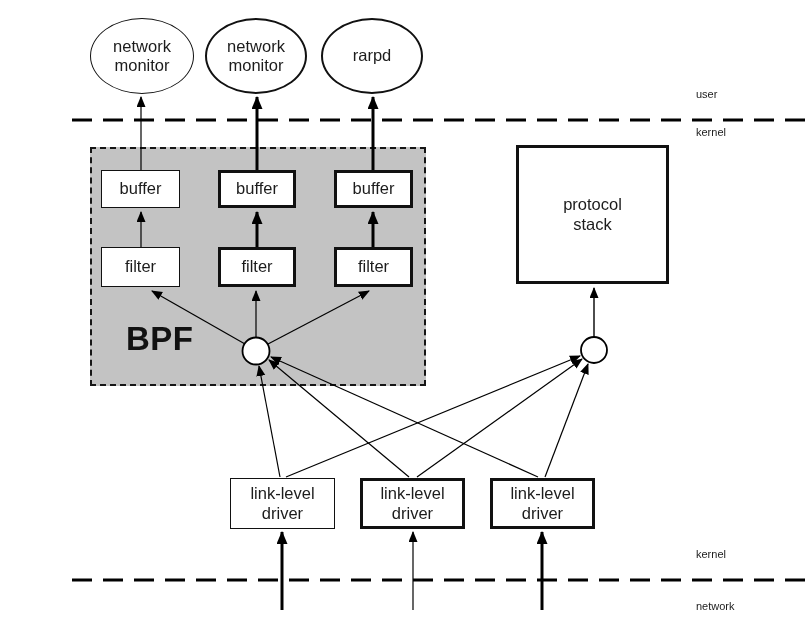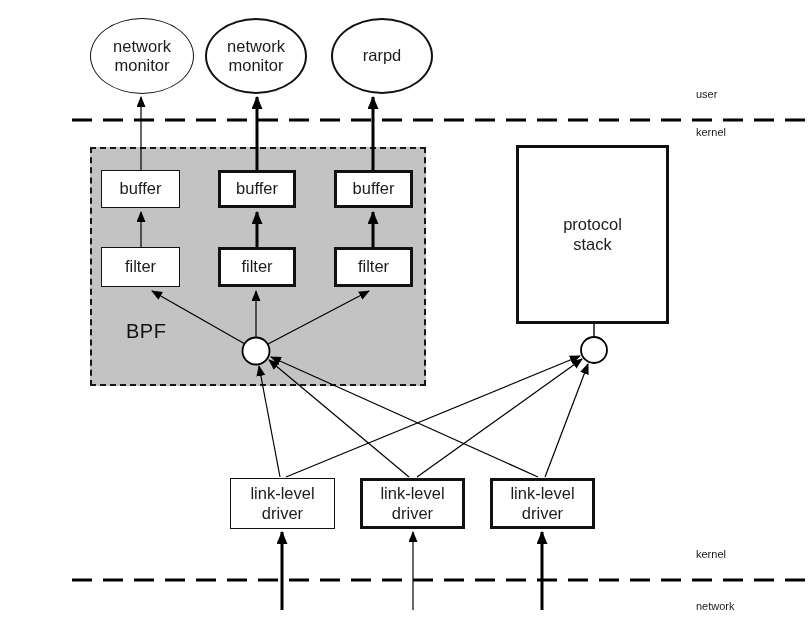--- a/index.html
+++ b/index.html
@@ -17,21 +17,21 @@
   }
   .ellipse.bold{border-width:2.5px;}
   .box{
     background:#ffffff;border:1px solid #111;z-index:3;
   }
   .box.bold{border-width:3px;}
   .bpf-region{
     background:#c3c3c3;border:2px dashed #161616;z-index:1;
   }
   .bpf-title{
-    font-weight:normal;font-size:20px;letter-spacing:0.5px;z-index:3;color:#111;
+    font-weight:bold;font-size:33px;letter-spacing:0.5px;z-index:3;color:#111;
   }
   .side-label{font-size:11px;z-index:3;color:#1c1c1c;}
   #wires{position:absolute;left:0;top:0;z-index:2;}
 </style>
 </head>
 <body>
 
 <div id="canvas">
 
   <div class="abs bpf-region" style="left:62px;top:147px;width:336px;height:239px;"></div>
@@ -89,38 +89,38 @@
     </g>
 
     <circle cx="228" cy="351" r="13.5" fill="#ffffff" stroke="#000" stroke-width="1.8"></circle>
     <circle cx="566" cy="350" r="13" fill="#ffffff" stroke="#000" stroke-width="1.8"></circle>
   </svg>
 
   <div class="abs ellipse lbl" style="left:62px;top:18px;width:104px;height:76px;">network
 monitor</div>
   <div class="abs ellipse bold lbl" style="left:177px;top:18px;width:102px;height:76px;">network
 monitor</div>
-  <div class="abs ellipse bold lbl" style="left:303px;top:18px;width:102px;height:76px;">rarpd</div>
+  <div class="abs ellipse bold lbl" style="left:293px;top:18px;width:102px;height:76px;">rarpd</div>
 
   <div class="abs side-label" style="left:668px;top:88px;">user</div>
   <div class="abs side-label" style="left:668px;top:126px;">kernel</div>
   <div class="abs side-label" style="left:668px;top:548px;">kernel</div>
   <div class="abs side-label" style="left:668px;top:600px;">network</div>
 
   <div class="abs bpf-title" style="left:98px;top:320px;">BPF</div>
 
   <div class="abs box lbl" style="left:73px;top:170px;width:79px;height:38px;">buffer</div>
   <div class="abs box bold lbl" style="left:190px;top:170px;width:78px;height:38px;">buffer</div>
   <div class="abs box bold lbl" style="left:306px;top:170px;width:79px;height:38px;">buffer</div>
 
   <div class="abs box lbl" style="left:73px;top:247px;width:79px;height:40px;">filter</div>
   <div class="abs box bold lbl" style="left:190px;top:247px;width:78px;height:40px;">filter</div>
   <div class="abs box bold lbl" style="left:306px;top:247px;width:79px;height:40px;">filter</div>
 
-  <div class="abs box bold lbl" style="left:488px;top:145px;width:153px;height:179px;">protocol
+  <div class="abs box bold lbl" style="left:488px;top:145px;width:153px;height:139px;">protocol
 stack</div>
 
   <div class="abs box lbl" style="left:202px;top:478px;width:105px;height:51px;">link-level
 driver</div>
   <div class="abs box bold lbl" style="left:332px;top:478px;width:105px;height:51px;">link-level
 driver</div>
   <div class="abs box bold lbl" style="left:462px;top:478px;width:105px;height:51px;">link-level
 driver</div>
 
 </div>

